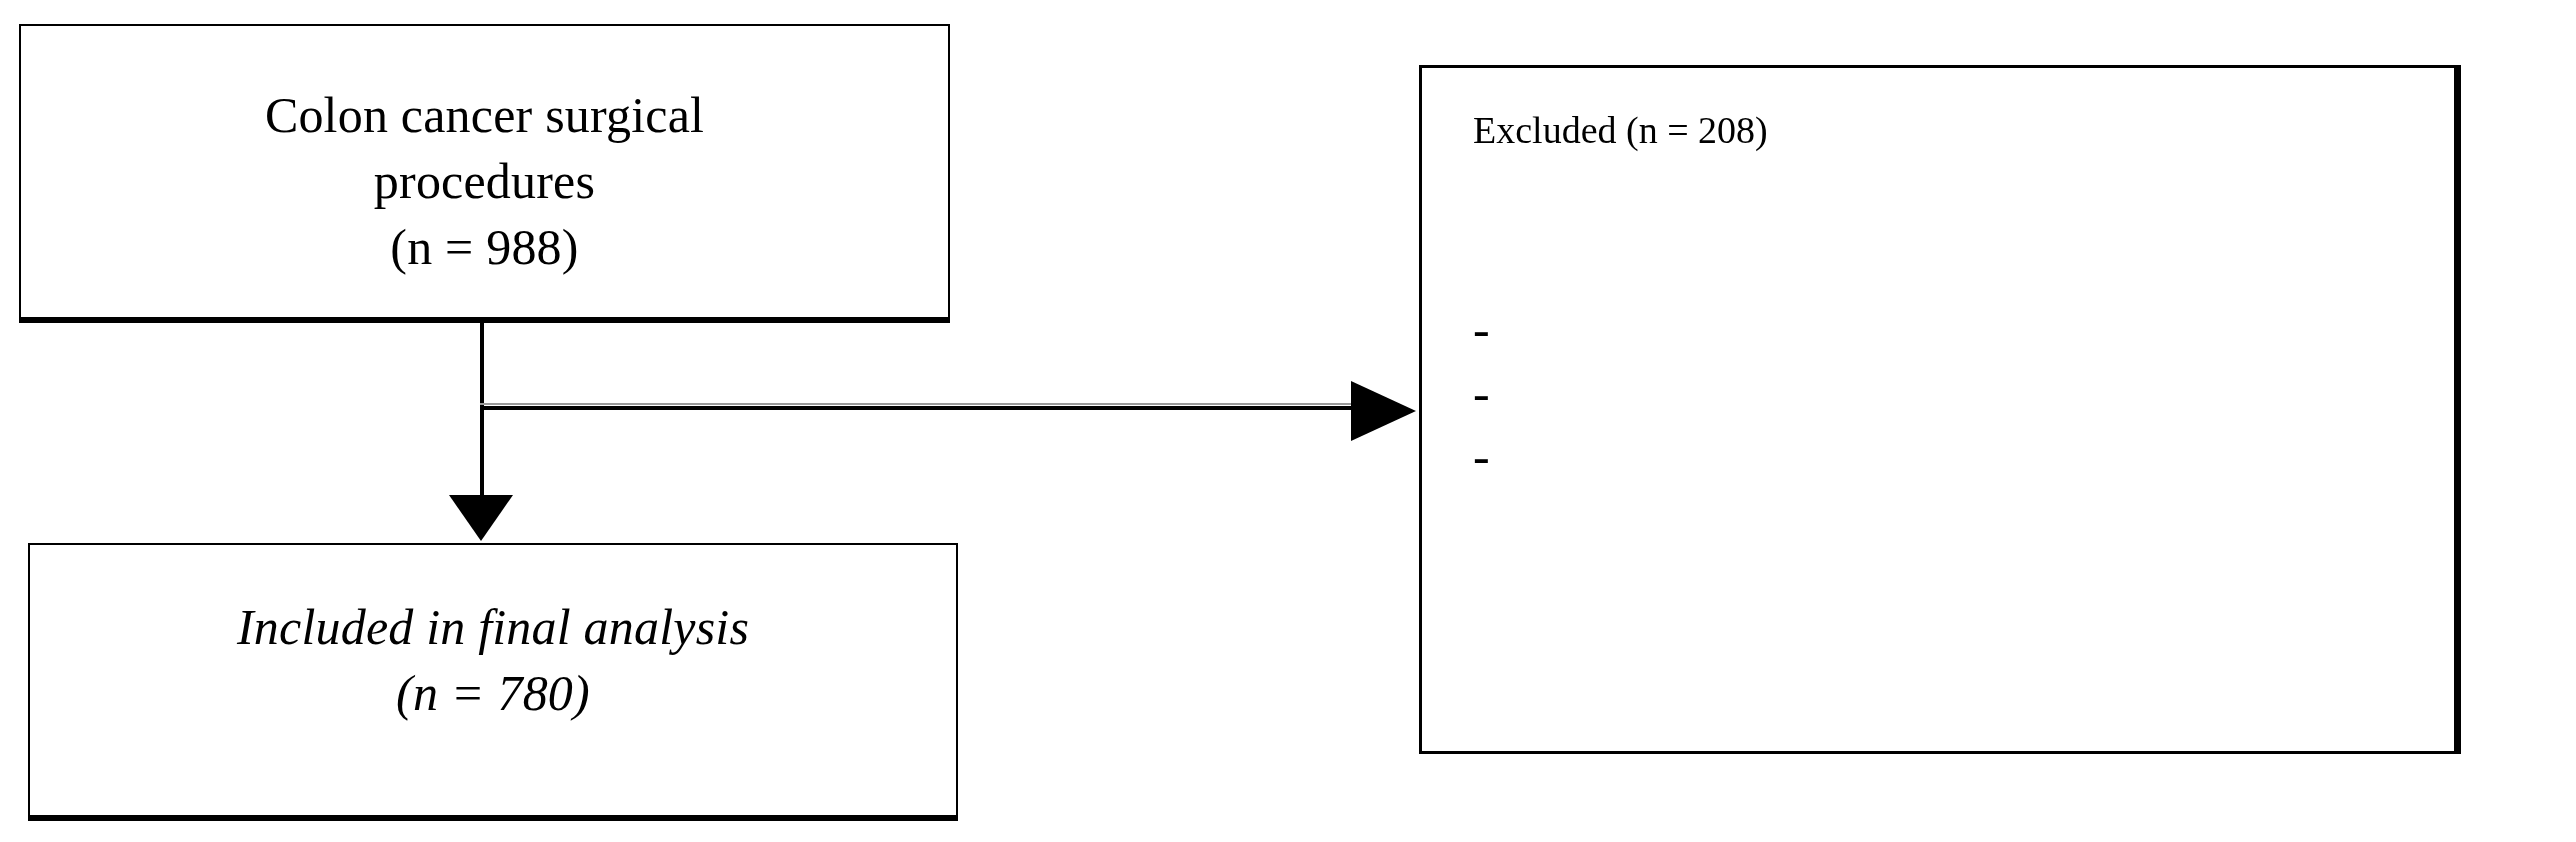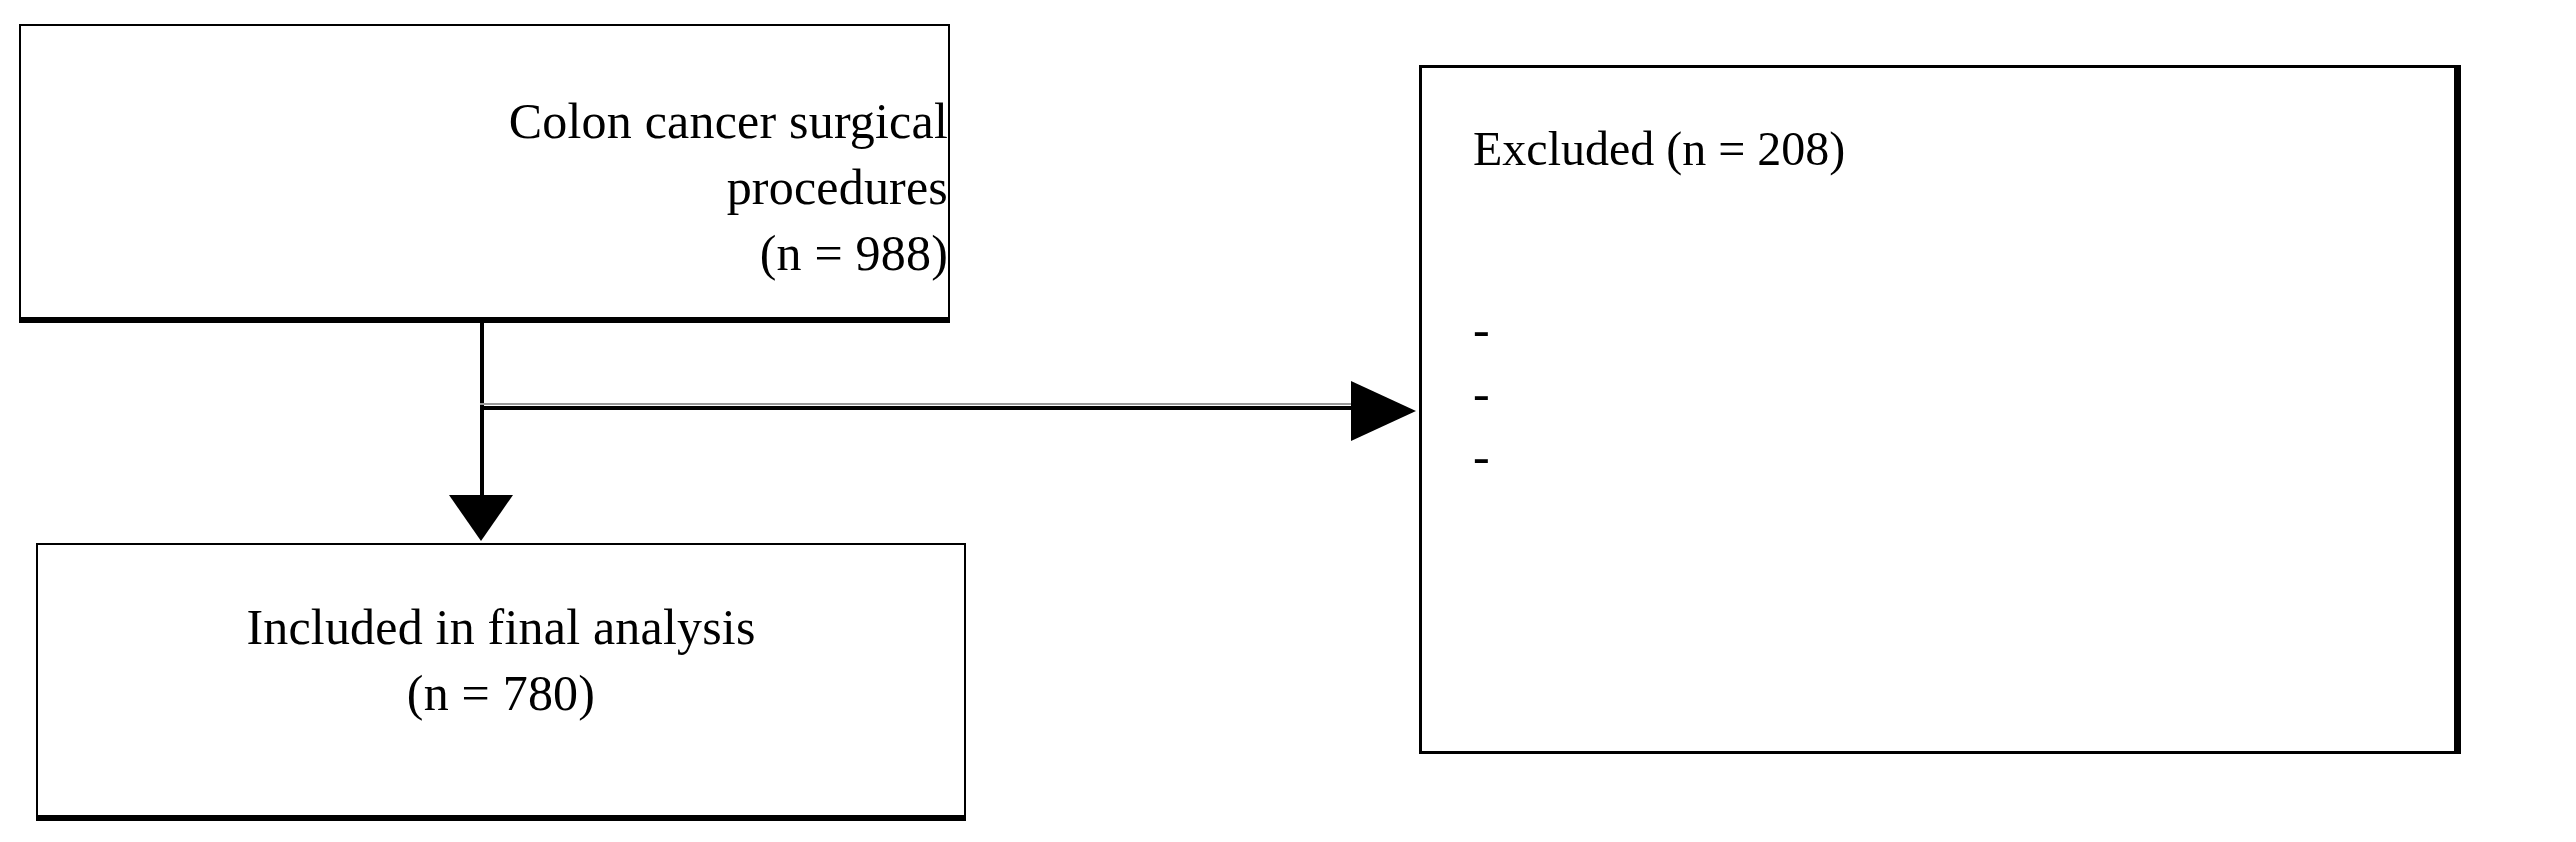--- a/index.html
+++ b/index.html
@@ -26,43 +26,42 @@
     background: #ffffff;
     border: 2.4px solid #000000;
   }
   .flow-box.shadowed {
     box-shadow: 0 4px 0 0 #000000;
   }
 
   .box-source   { left: 19px;   top: 24px;  width: 931px; height: 295px; }
   .box-excluded { left: 1419px; top: 65px;  width: 1038px; height: 689px;
                   border-width: 3.2px; box-shadow: 4px 0 0 0 #000000; }
-  .box-included { left: 36px;   top: 543px; width: 930px; height: 274px; }
+  .box-included { left: 28px;   top: 543px; width: 930px; height: 274px; font-style: italic; }
 
   
   .centered-text {
     position: absolute;
     left: 0;
     right: 0;
     text-align: center;
     font-size: 50px;
     line-height: 1.32;
     letter-spacing: 0.2px;
     white-space: pre-line;
   }
-  .box-source .centered-text   { top: 62px; text-align: right; }
+  .box-source .centered-text   { top: 56px; }
   .box-included .centered-text { top: 49px; }
 
   .excluded-title {
     position: absolute;
     left: 51px;
     top: 38px;
-    font-size: 48px;
+    font-size: 38px;
     line-height: 1.3;
-    margin-top: 12px;
   }
 
   .excluded-list {
     position: absolute;
     left: 51px;
     top: 236px;
     width: 942px;
   }
   .excluded-item {
     display: flex;

